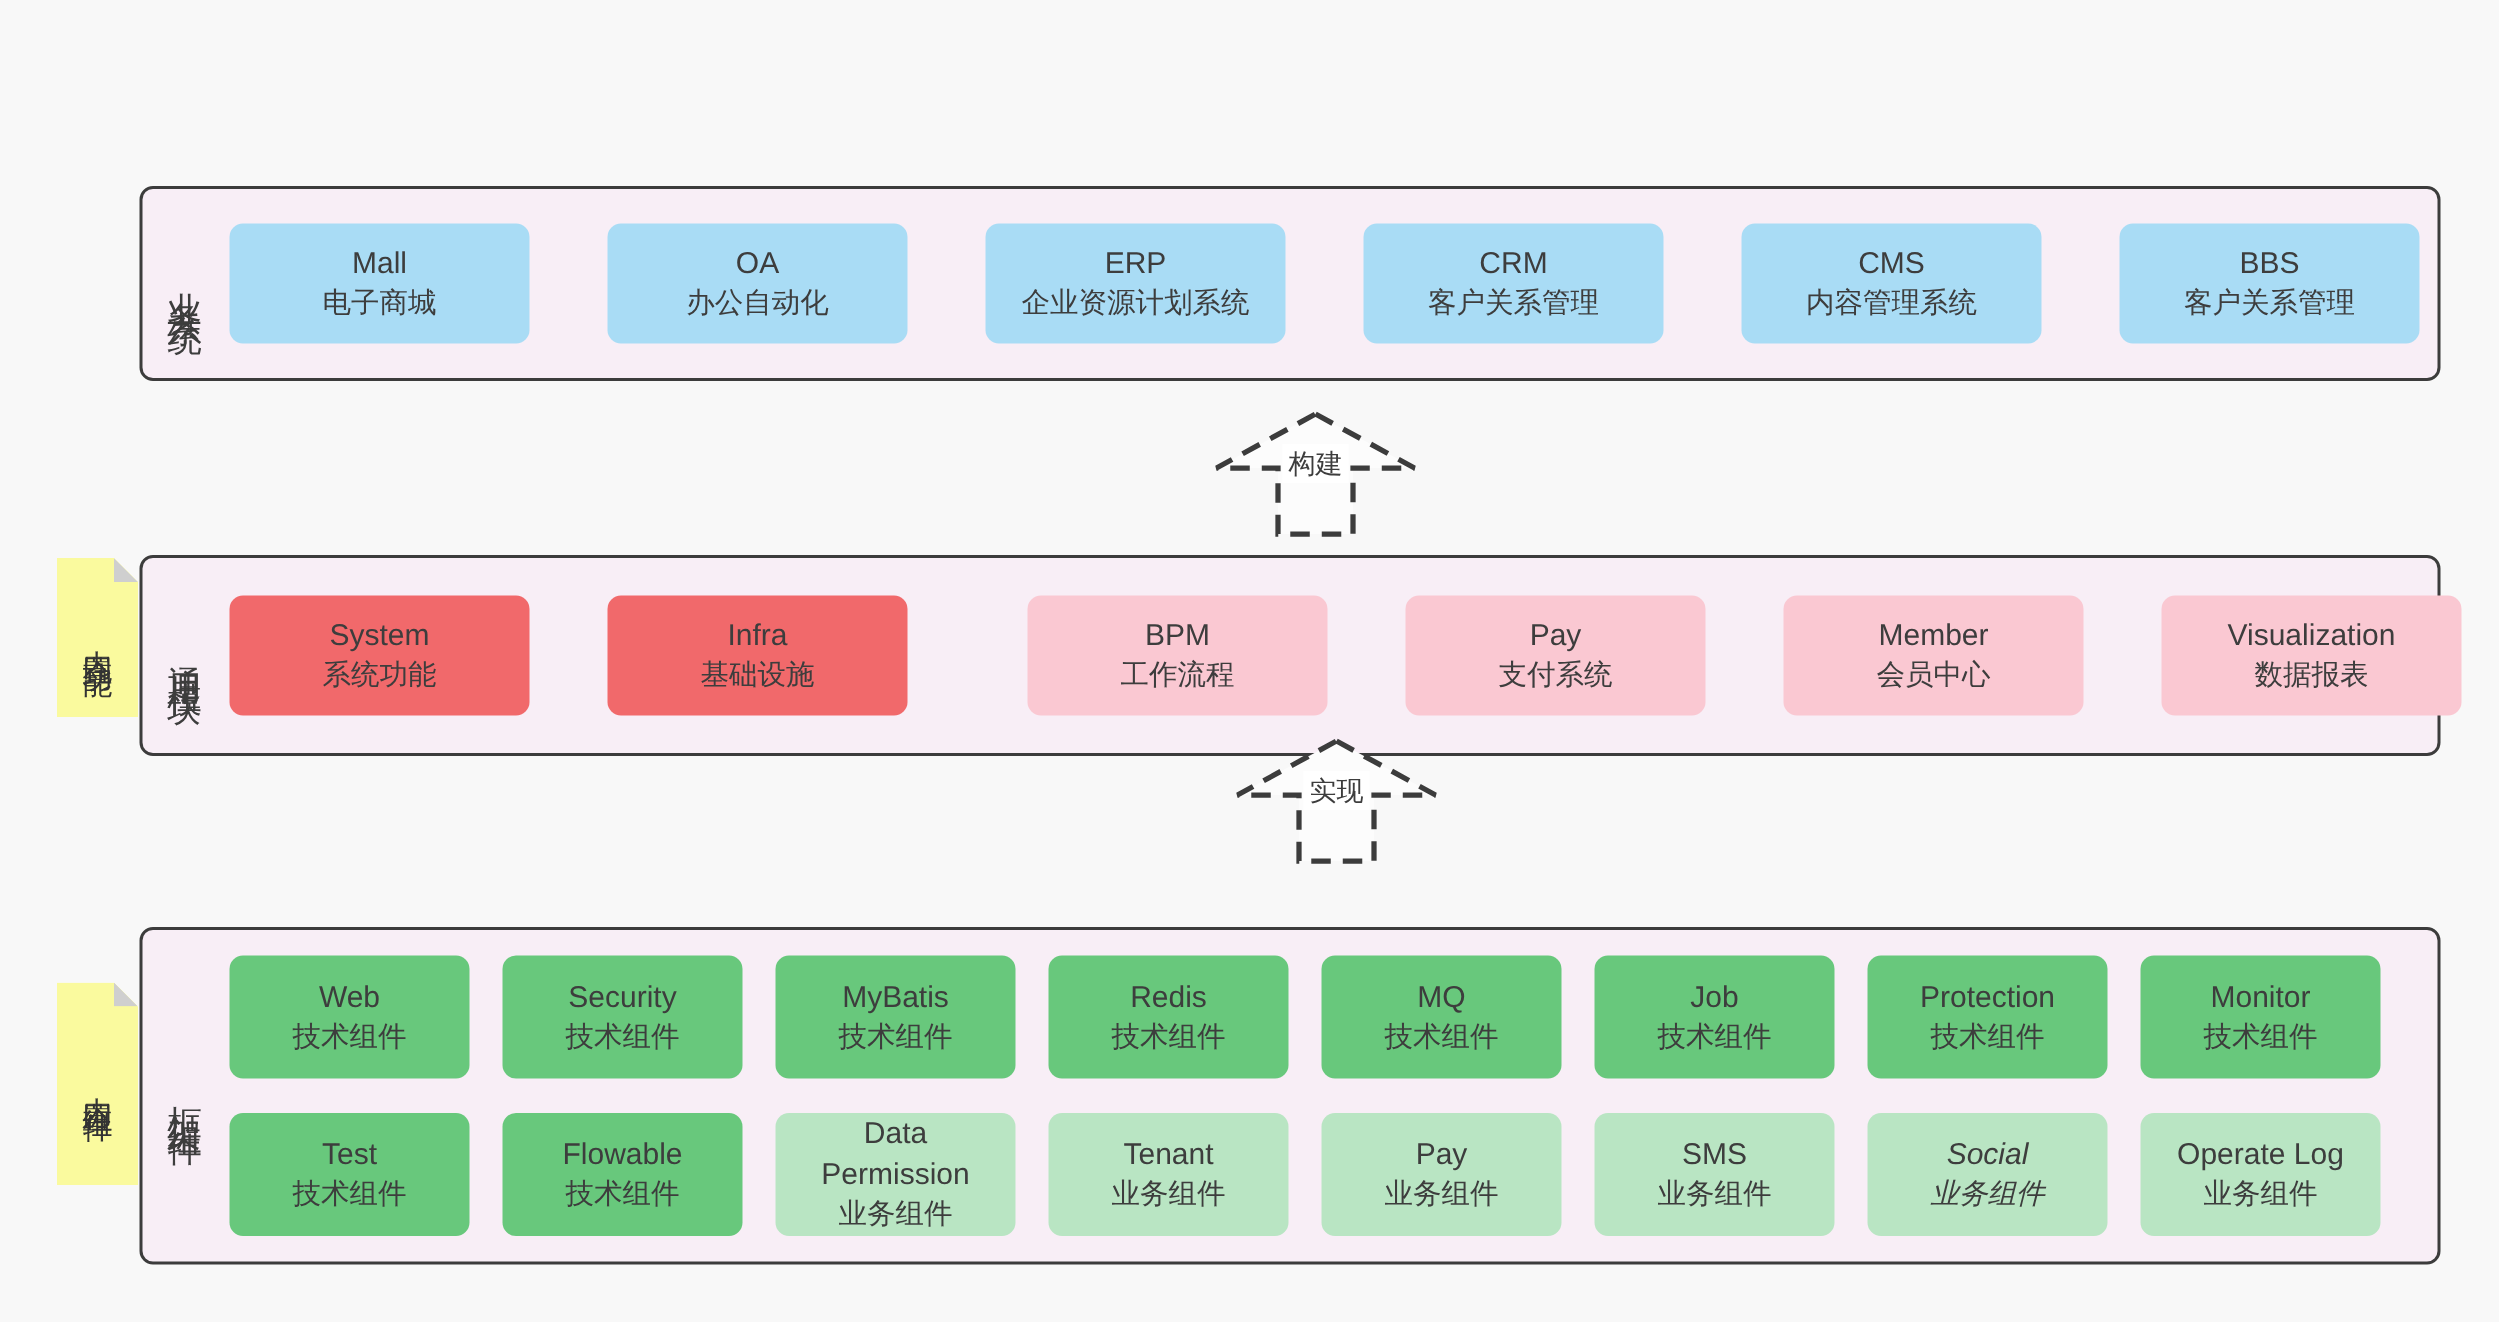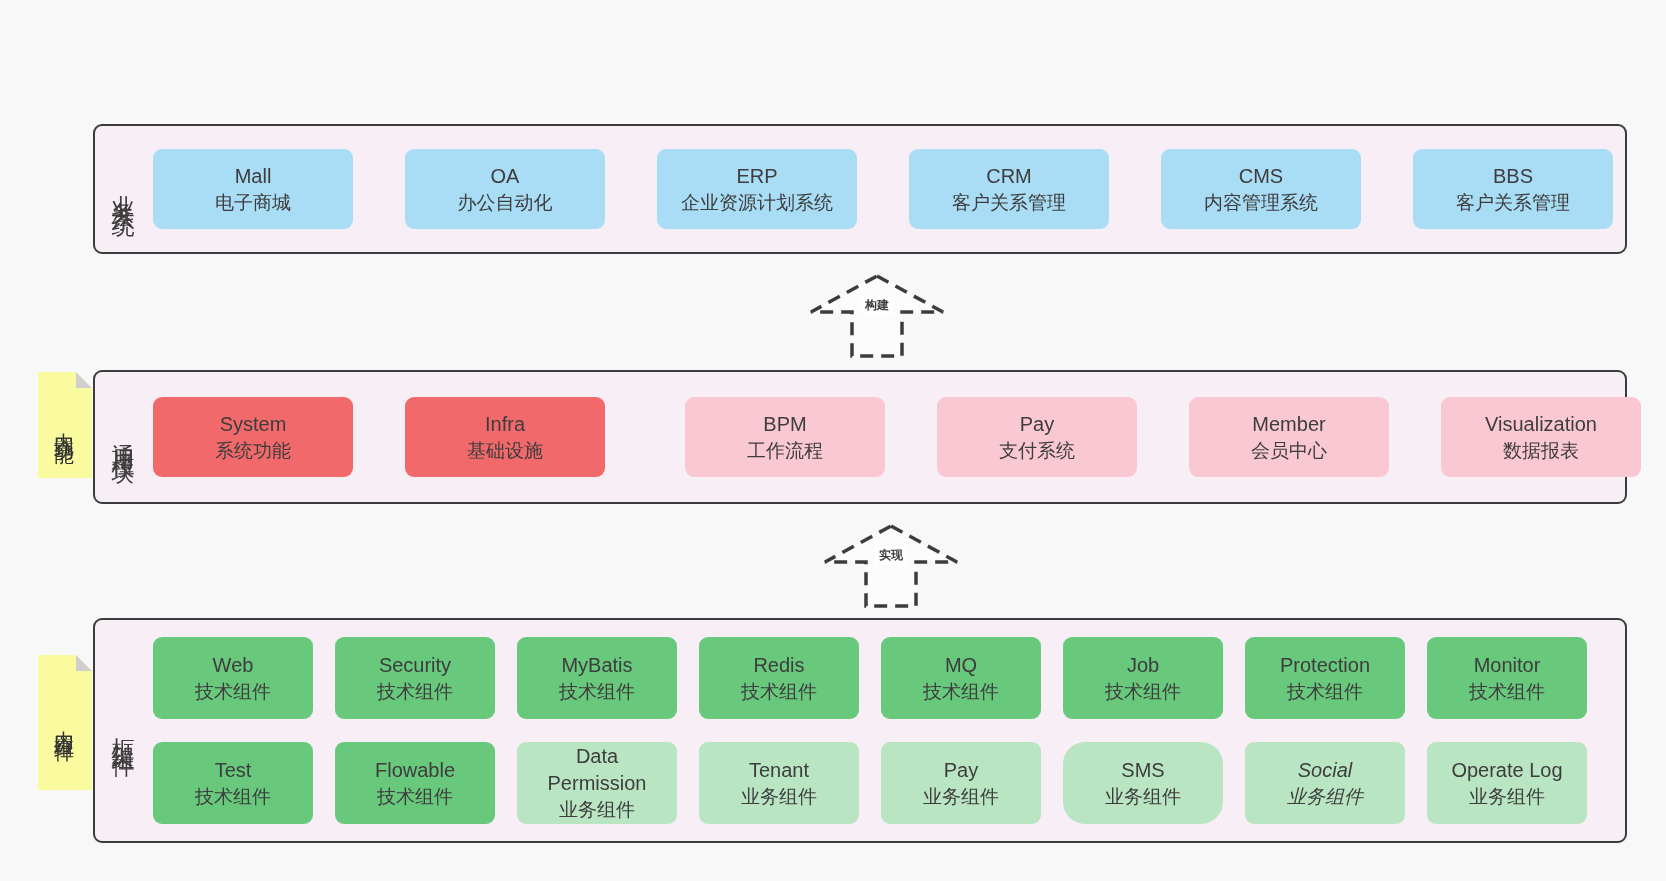--- a/index.html
+++ b/index.html
@@ -63,33 +63,33 @@
     padding:0 9px; line-height:1.35;
   }
   .cols-6 .box { width:200px; height:80px; }
   .cols-8 .box { width:160px; height:82px; }
   .box-title { font-size:20px; }
   .box-subtitle { font-size:19px; }
 
   
   .arrow { position:absolute; width:140px; height:84px; }
   #arrow-build     { left:807px; top:274px; }
-  #arrow-implement { left:821px; top:524px; }
+  #arrow-implement { left:821px; top:492px; }
   .arrow svg { display:block; width:140px; height:84px; }
   .arrow polygon {
     fill:#fcfcfc;
     stroke: var(--arrow_stroke);
     stroke-width:3.5;
     stroke-dasharray:13 8;
     stroke-linecap:butt;
   }
   .arrow-label {
     position:absolute; left:50%; top:22px; transform:translateX(-50%);
     background:#ffffff; padding:1px 4px;
-    font-size:12px; white-space:nowrap; color:var(--text);font-weight:bold;
+    font-size:18px; white-space:nowrap; color:var(--text);
   }
 
   
   .sticky-note {
     position:absolute; left:38px; width:54px;
     background: var(--note_bg);
     display:flex; align-items:center; justify-content:center;
     clip-path: polygon(0 0, calc(100% - 16px) 0, 100% 16px, 100% 100%, 0 100%);
   }
   #note-functions  { top:372px; height:106px; }
@@ -249,21 +249,21 @@
             <div class="box-subtitle">业务组件</div>
           </div>
           <div class="box" style="background: var(--lightgreen);">
             <div class="box-title">Tenant</div>
             <div class="box-subtitle">业务组件</div>
           </div>
           <div class="box" style="background: var(--lightgreen);">
             <div class="box-title">Pay</div>
             <div class="box-subtitle">业务组件</div>
           </div>
-          <div class="box" style="background: var(--lightgreen); border-radius: 22px;">
+          <div class="box" style="background: var(--lightgreen);">
             <div class="box-title">SMS</div>
             <div class="box-subtitle">业务组件</div>
           </div>
           <div class="box" style="background: var(--lightgreen); font-style: italic;">
             <div class="box-title">Social</div>
             <div class="box-subtitle">业务组件</div>
           </div>
           <div class="box" style="background: var(--lightgreen);">
             <div class="box-title">Operate Log</div>
             <div class="box-subtitle">业务组件</div>

